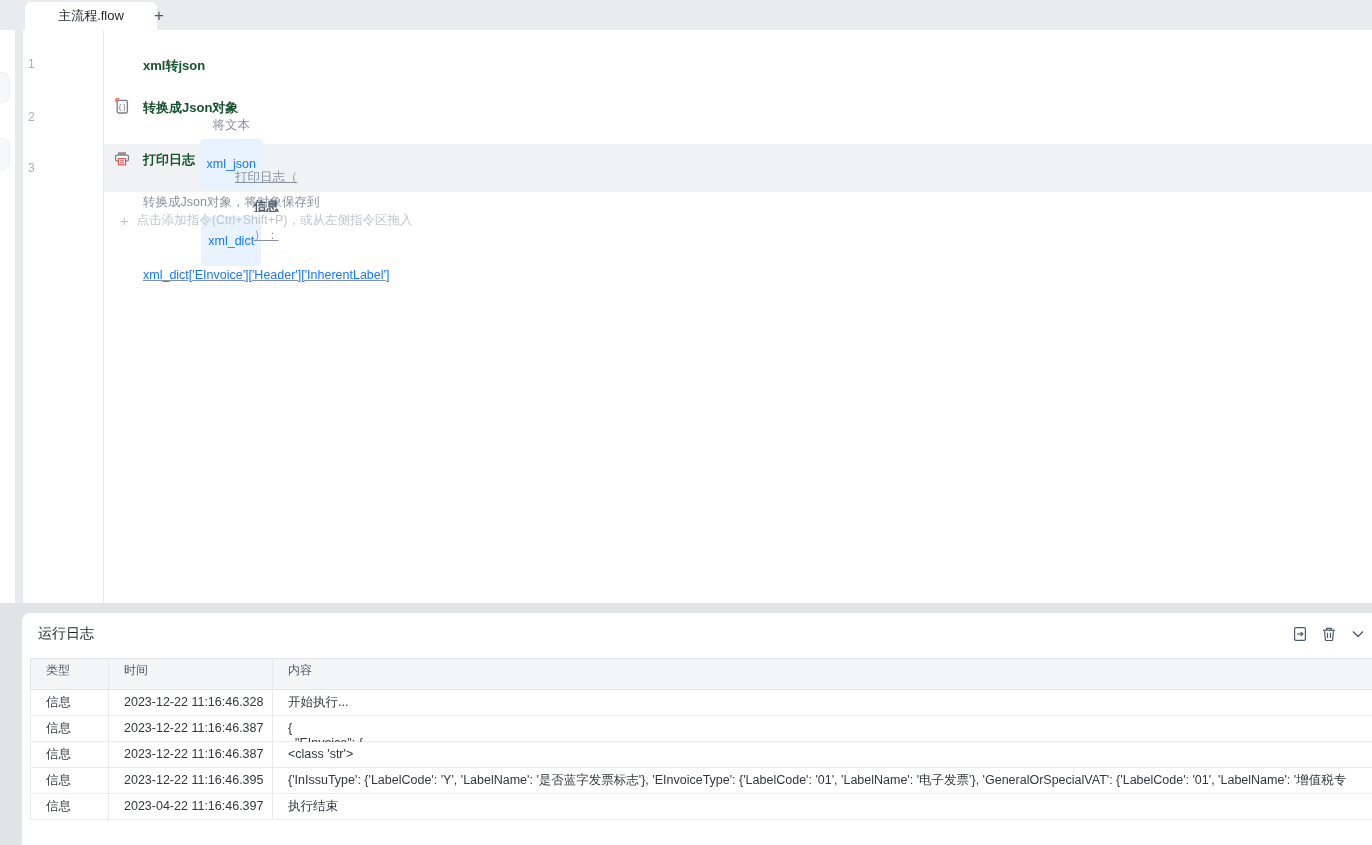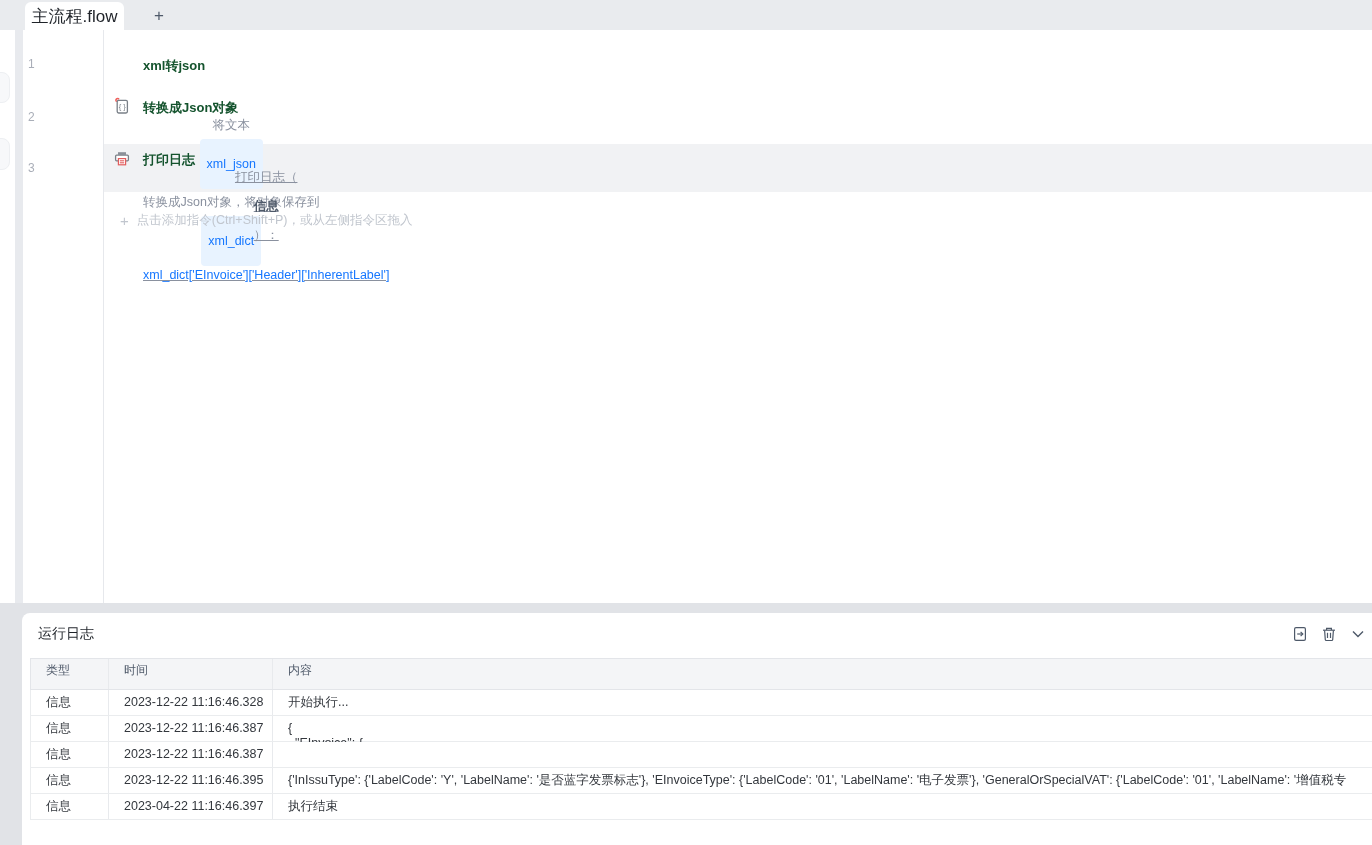--- a/index.html
+++ b/index.html
@@ -6,23 +6,23 @@
   html,body { margin:0; padding:0; }
   body {
     width:1372px; height:845px; position:relative; overflow:hidden;
     background:#ffffff; font-family:"Liberation Sans", sans-serif;
     -webkit-font-smoothing:antialiased;
   }
 
   
   .tabbar { position:absolute; top:0; left:0; width:1372px; height:30px; background:#e9ebee; }
   .tab-active {
-    position:absolute; left:25px; top:2px; width:99px; height:28px; background:#ffffff;
+    position:absolute; left:25px; top:2px; width:132px; height:28px; background:#ffffff;
     border-radius:6px 6px 0 0; display:flex; align-items:center; justify-content:center;
-    font-size:17px; color:#1f2329;
+    font-size:13px; color:#1f2329;
   }
   .tab-add {
     position:absolute; left:146px; top:3px; width:26px; height:24px;
     display:flex; align-items:center; justify-content:center;
     font-size:17px; color:#4e5969; cursor:pointer; line-height:1;
   }
 
   
   .editor { position:absolute; top:30px; left:0; width:1372px; height:573px; background:#ffffff; }
   .left-card {
@@ -198,20 +198,23 @@
           <div class="cell c1">信息</div>
           <div class="cell c2">2023-12-22 11:16:46.387</div>
           <div class="cell c3 multi">
             <div class="ln">{</div>
             <div class="ln">  "EInvoice": {</div>
           </div>
         </div>
         <div class="lt-row">
           <div class="cell c1">信息</div>
           <div class="cell c2">2023-12-22 11:16:46.387</div>
+          <div class="cell c3">
+            <div class="ln">&lt;class 'str'&gt;</div>
+          </div>
         </div>
         <div class="lt-row">
           <div class="cell c1">信息</div>
           <div class="cell c2">2023-12-22 11:16:46.395</div>
           <div class="cell c3">
             <div class="ln">{'InIssuType': {'LabelCode': 'Y', 'LabelName': '是否蓝字发票标志'}, 'EInvoiceType': {'LabelCode': '01', 'LabelName': '电子发票'}, 'GeneralOrSpecialVAT': {'LabelCode': '01', 'LabelName': '增值税专</div>
           </div>
         </div>
         <div class="lt-row">
           <div class="cell c1">信息</div>

